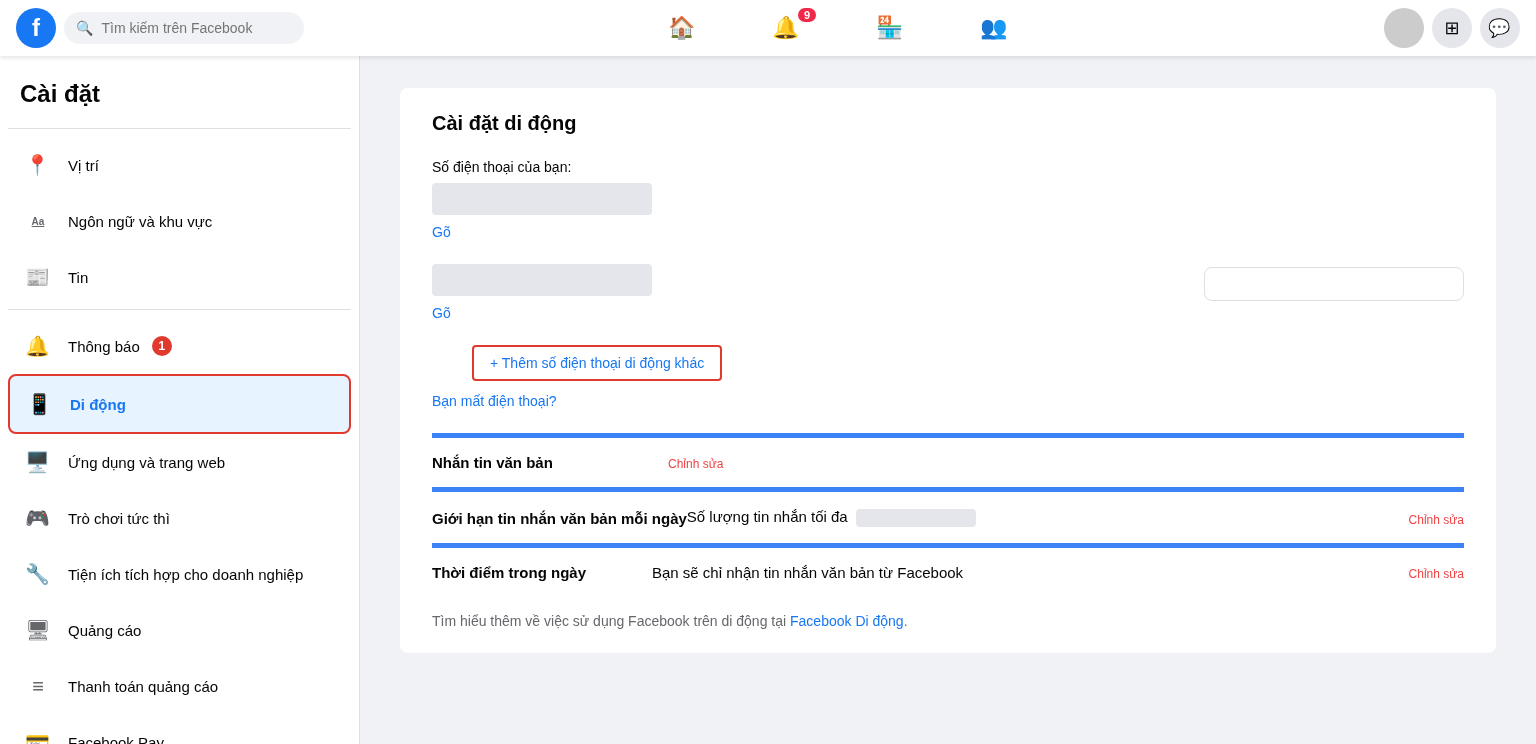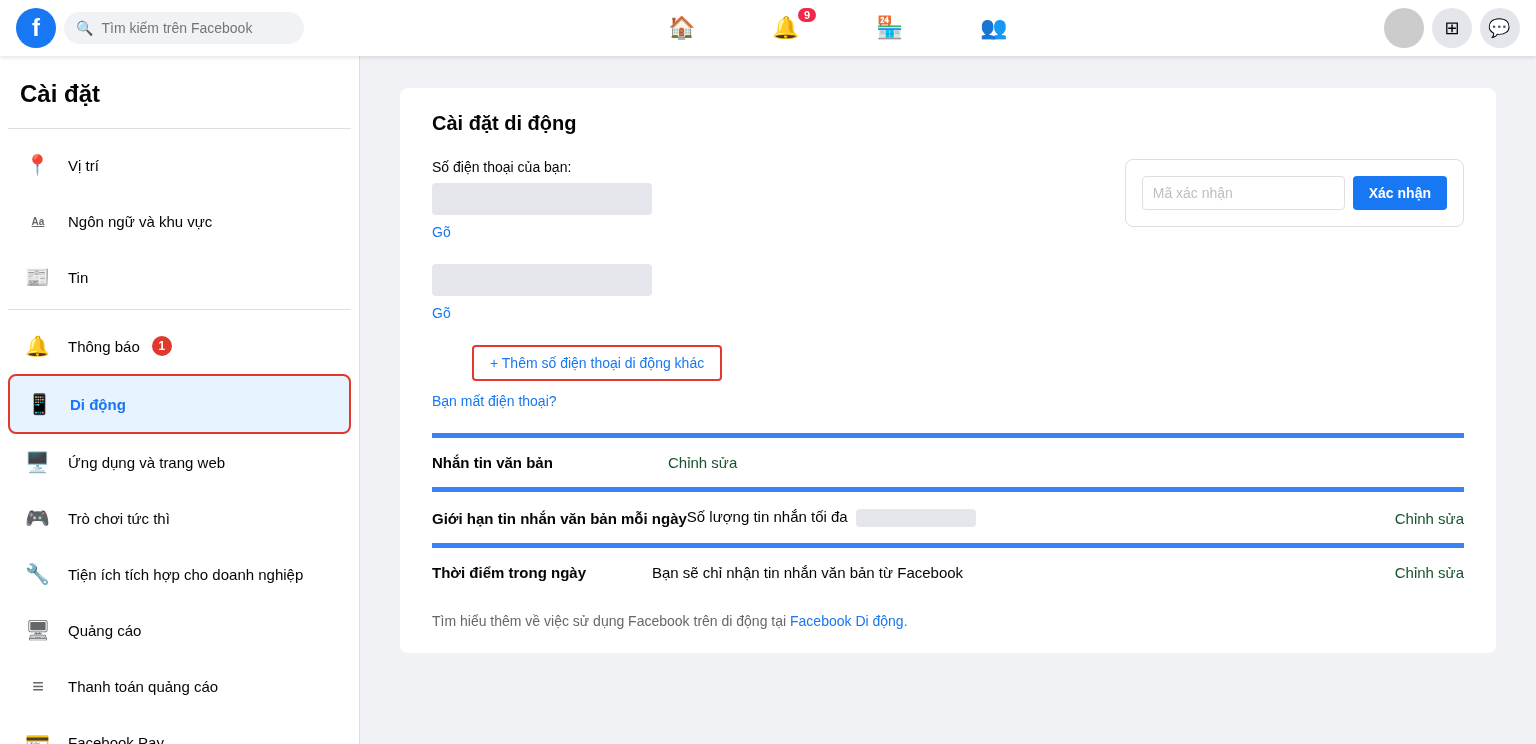--- a/index.html
+++ b/index.html
@@ -68,21 +68,21 @@
     .sidebar-item-icon { width: 36px; height: 36px; display: flex; align-items: center; justify-content: center; font-size: 20px; color: #65676b; flex-shrink: 0; }
     .sidebar-item.active .sidebar-item-icon { color: #1877f2; }
     .sidebar-item-label { font-size: 15px; }
 
     
     .main-content { margin-left: 360px; flex: 1; padding: 32px 40px; background: #f0f2f5; min-height: calc(100vh - 56px); }
     .content-card { background: #fff; border-radius: 8px; padding: 24px 32px; }
     .content-title { font-size: 20px; font-weight: 700; margin-bottom: 24px; }
 
     
-    .phone-section { display: flex; gap: 40px; align-items: flex-start; margin-bottom: 24px; }
+    .phone-section { display: flex; gap: 40px; align-items: center; margin-bottom: 24px; }
     .phone-left { flex: 1; }
     .phone-label { font-size: 14px; color: #050505; margin-bottom: 8px; }
     .phone-blurred { height: 32px; background: #e4e6eb; border-radius: 4px; width: 220px; margin-bottom: 8px; }
     .go-link { color: #1877f2; font-size: 14px; cursor: pointer; margin-bottom: 16px; display: inline-block; }
 
     .add-phone-btn {
       display: inline-block; border: 2px solid #e0392d; border-radius: 4px;
       padding: 8px 16px; color: #1877f2; font-size: 14px; cursor: pointer;
       background: transparent; font-weight: 500;
     }
@@ -101,21 +101,21 @@
     .confirm-btn {
       background: #1877f2; color: #fff; border: none; border-radius: 4px;
       padding: 8px 16px; font-size: 14px; font-weight: 600; cursor: pointer;
     }
 
     
     .setting-row { display: flex; align-items: flex-end; padding: 16px 0; border-top: 5px solid #3b82f6; }
     .setting-label { min-width: 220px; font-weight: 700; font-size: 15px; color: #050505; }
     .setting-value { flex: 1; font-size: 15px; color: #050505; }
     .setting-value-blurred { display: inline-block; width: 120px; height: 18px; background: #e4e6eb; border-radius: 4px; vertical-align: middle; margin-left: 4px; }
-    .setting-edit { color: #14532d; font-size: 15px; cursor: pointer; white-space: nowrap; padding-left: 16px; }
+    .setting-edit { color: #ef4444; font-size: 12px; cursor: pointer; white-space: nowrap; padding-left: 16px; }
 
     .footer-info { margin-top: 16px; font-size: 14px; color: #65676b; }
     .footer-link { color: #1877f2; cursor: pointer; }
 
     
     .step-num {
       background: #e0392d; color: #fff; border-radius: 50%;
       width: 20px; height: 20px; display: flex; align-items: center; justify-content: center;
       font-size: 12px; font-weight: bold;
     }
@@ -241,24 +241,20 @@
 
           <div style="margin-top: 8px; padding-left: 40px;">
             <div class="add-phone-btn">+ Thêm số điện thoại di động khác</div>
           </div>
           <div>
             <span class="lost-phone-link">Bạn mất điện thoại?</span>
           </div>
         </div>
 
         <div class="confirm-box">
-          <div class="confirm-input-row">
-            <input class="confirm-input" type="text" placeholder="Mã xác nhận" style="">
-            <button class="confirm-btn">Xác nhận</button>
-          </div>
         </div>
       </div>
 
       <div>
 
         <div class="setting-row">
           <div class="setting-label">
             <span>Nhắn tin văn bản</span>
           </div>
           <span class="setting-edit">Chỉnh sửa</span>

